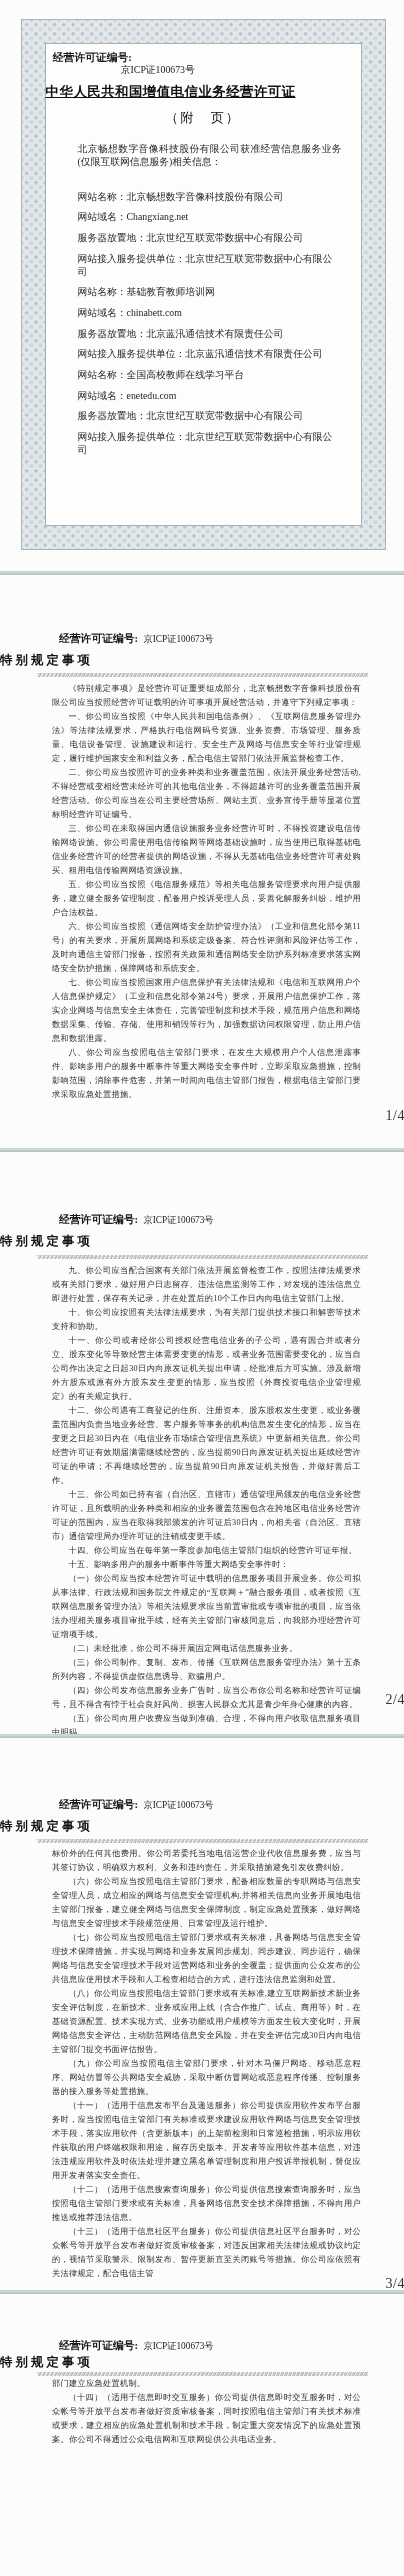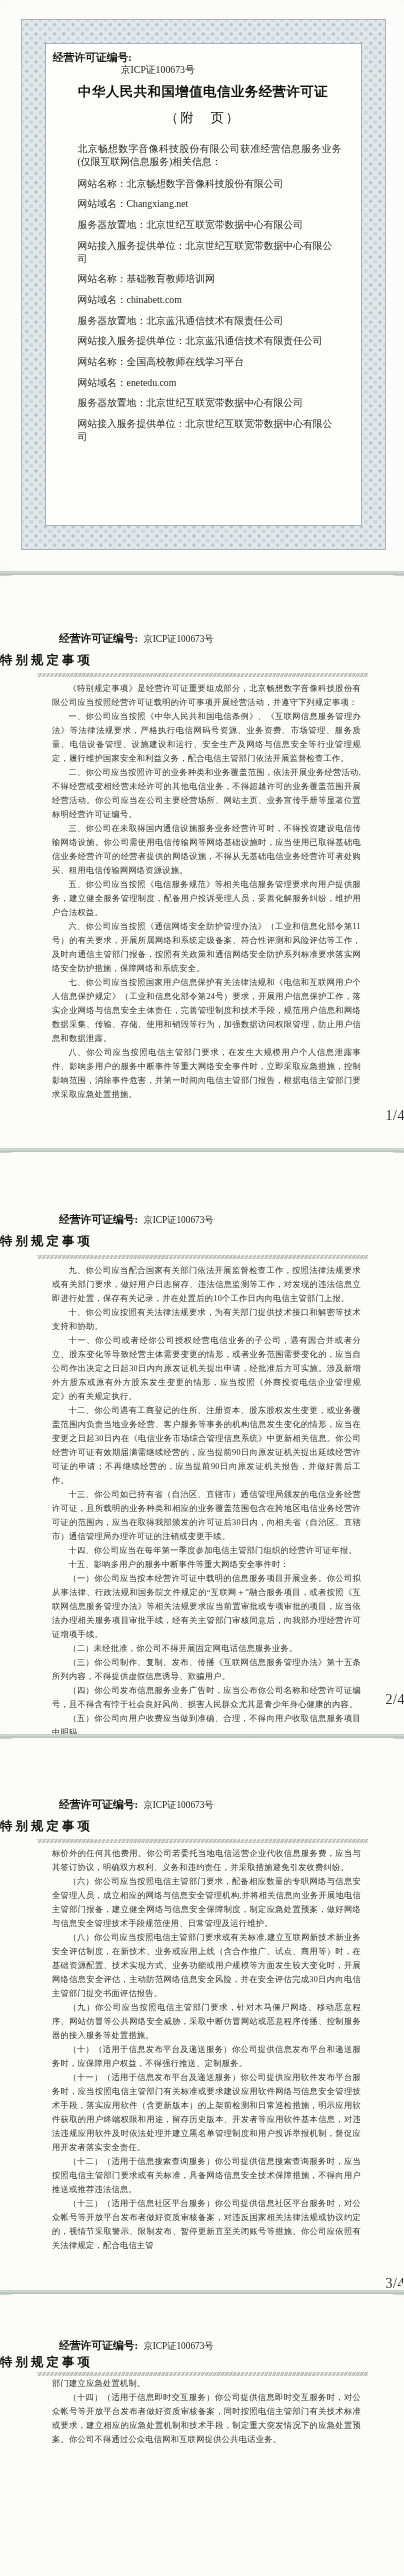--- a/index.html
+++ b/index.html
@@ -3,21 +3,21 @@
 <meta charset="utf-8">
 <title>增值电信业务经营许可证</title>
 <style>
   html,body{margin:0;padding:0;}
   body{
     width:405px;height:2873px;position:relative;
     background:#fafaf8;
     font-family:"Liberation Serif","DejaVu Serif",serif;
     color:#2e2e2e;
   }
-  .page{position:absolute;left:0;width:405px;background:#fcfcfb;overflow:hidden;border-radius:15px;}
+  .page{position:absolute;left:0;width:405px;background:#fcfcfb;overflow:hidden;}
   #page1{top:0;height:571px;}
   #page2{top:575px;height:573px;}
   #page3{top:1152px;height:582px;}
   #page4{top:1738px;height:552px;}
   #page5{top:2294px;height:579px;}
 
   .divider{position:absolute;left:0;width:405px;height:4.1px;
     background:linear-gradient(180deg,#d9e0dc 0,#b9bdbb 55%,#d6d9d7 100%);
     border-top:0.5px solid #bcd8cf;}
   #div1{top:571px}#div2{top:1148px}#div3{top:1734px}#div4{top:2290px}
@@ -26,26 +26,26 @@
   .cert-frame{position:absolute;left:20.6px;top:18.5px;width:363px;height:529px;
     border:0.5px solid #a9b5bd;
     background:
       radial-gradient(circle,#b7c3cb 22%,rgba(183,195,203,0) 24%) 0 0/9.3px 9.3px,
       radial-gradient(circle,#cdd6db 30%,rgba(205,214,219,0) 32%) 4.6px 4.6px/9.3px 9.3px,
       #e2e7ea;}
   .cert-inner{position:absolute;inset:23px;background:#fdfdfc;border:0.5px solid #a6b2ba;}
   .cert-head{position:absolute;left:7.2px;top:7.2px;line-height:1.25;}
   .cert-head .lbl{font-size:10.8px;font-weight:bold;color:#1c1c1c;}
   .cert-head .num{font-size:9.8px;color:#1b1b1b;margin-left:68px;}
-  .cert-title{position:absolute;left:0;right:0;top:39px;text-align:center;
-    font-size:13.4px;font-weight:bold;color:#101010;letter-spacing:0.5px;}
+  .cert-title{position:absolute;left:0;right:0;top:39px;text-align:left;
+    font-size:13.4px;font-weight:bold;color:#101010;letter-spacing:0.5px;text-decoration:underline;}
   .cert-sub{position:absolute;left:0;right:0;top:65px;text-align:center;
     font-size:13px;font-weight:normal;color:#101010;letter-spacing:2.1px;}
   .cert-body{position:absolute;left:32px;top:98px;width:264px;color:#1f1f1f;}
-  .cert-intro{font-size:9.8px;line-height:13px;margin:0 0 9px 0;text-align:justify;}
+  .cert-intro{font-size:9.8px;line-height:13px;margin:0 0 22px 0;text-align:justify;}
   .cert-entry{font-size:9.8px;line-height:13px;margin:7.7px 0;text-align:left;}
 
   
   .prov-head{position:absolute;left:59px;white-space:nowrap;}
   .prov-head .ph-lbl{font-size:10.8px;font-weight:bold;color:#1c1c1c;}
   .prov-head .ph-num{font-size:9.3px;color:#1c1c1c;margin-left:5.2px;}
   .prov-title{position:absolute;left:0;right:0;
     font-size:12.4px;font-weight:bold;color:#141414;letter-spacing:3.1px;}
   .wavy{position:absolute;left:37px;right:37px;height:3.6px;opacity:.7;
     background:repeating-linear-gradient(115deg,#989e9b 0 1px,#e6eae7 1px 2.1px,#b2b7b4 2.1px 3.6px);}
@@ -160,23 +160,23 @@
 
 <div class="page" id="page4">
   <div class="prov-head">
     <span class="ph-lbl">经营许可证编号:</span><span class="ph-num">京ICP证100673号</span>
   </div>
   <div class="prov-title">特别规定事项</div>
   <div class="wavy"></div>
   <div class="prov-text">
     <p class="cont">标价外的任何其他费用。你公司若委托当地电信运营企业代收信息服务费，应当与其签订协议，明确双方权利、义务和违约责任，并采取措施避免引发收费纠纷。</p>
     <p>（六）你公司应当按照电信主管部门要求，配备相应数量的专职网络与信息安全管理人员，成立相应的网络与信息安全管理机构,并将相关信息向业务开展地电信主管部门报备，建立健全网络与信息安全保障制度，制定应急处置预案，做好网络与信息安全管理技术手段规范使用、日常管理及运行维护。</p>
+    <p>（七）你公司应当按照电信主管部门要求或有关标准，具备网络与信息安全管理技术保障措施，并实现与网络和业务发展同步规划、同步建设、同步运行，确保网络与信息安全管理技术手段对运营网络和业务的全覆盖；提供面向公众发布的公共信息应使用技术手段和人工检查相结合的方式，进行违法信息监测和处置。</p>
     <p>（八）你公司应当按照电信主管部门要求或有关标准,建立互联网新技术新业务安全评估制度，在新技术、业务或应用上线（含合作推广、试点、商用等）时，在基础资源配置、技术实现方式、业务功能或用户规模等方面发生较大变化时，开展网络信息安全评估，主动防范网络信息安全风险，并在安全评估完成30日内向电信主管部门提交书面评估报告。</p>
     <p>（九）你公司应当按照电信主管部门要求，针对木马僵尸网络、移动恶意程序、网站仿冒等公共网络安全威胁，采取中断仿冒网站或恶意程序传播、控制服务器的接入服务等处置措施。</p>
-    <p>（十）（适用于信息发布平台及递送服务）你公司提供信息发布平台和递送服务时，应保障用户权益，不得强行推送、定制服务。</p>
     <p>（十一）（适用于信息发布平台及递送服务）你公司提供应用软件发布平台服务时，应当按照电信主管部门有关标准或要求建设应用软件网络与信息安全管理技术手段，落实应用软件（含更新版本）的上架前检测和日常巡检措施，明示应用软件获取的用户终端权限和用途，留存历史版本、开发者等应用软件基本信息，对违法违规应用软件及时依法处理并建立黑名单管理制度和用户投诉举报机制，督促应用开发者落实安全责任。</p>
     <p>（十二）（适用于信息搜索查询服务）你公司提供信息搜索查询服务时，应当按照电信主管部门要求或有关标准，具备网络信息安全技术保障措施，不得向用户推送或推荐违法信息。</p>
     <p>（十三）（适用于信息社区平台服务）你公司提供信息社区平台服务时，对公众帐号等开放平台发布者做好资质审核备案，对违反国家相关法律法规或协议约定的，视情节采取警示、限制发布、暂停更新直至关闭账号等措施。你公司应依照有关法律规定，配合电信主管</p>
   </div>
   <div class="page-num">3/4</div>
 </div>
 
 <div class="divider" id="div4"></div>
 
 <div class="page" id="page5">

